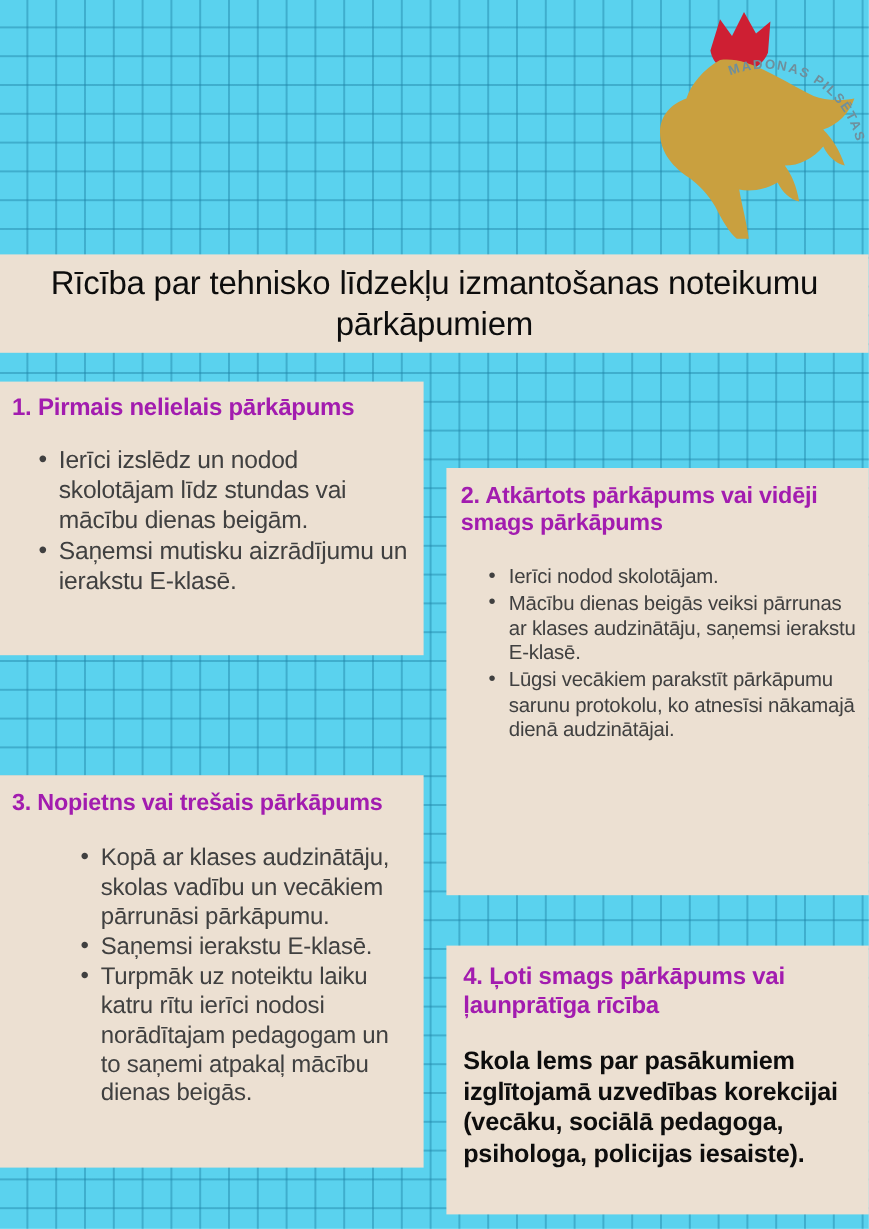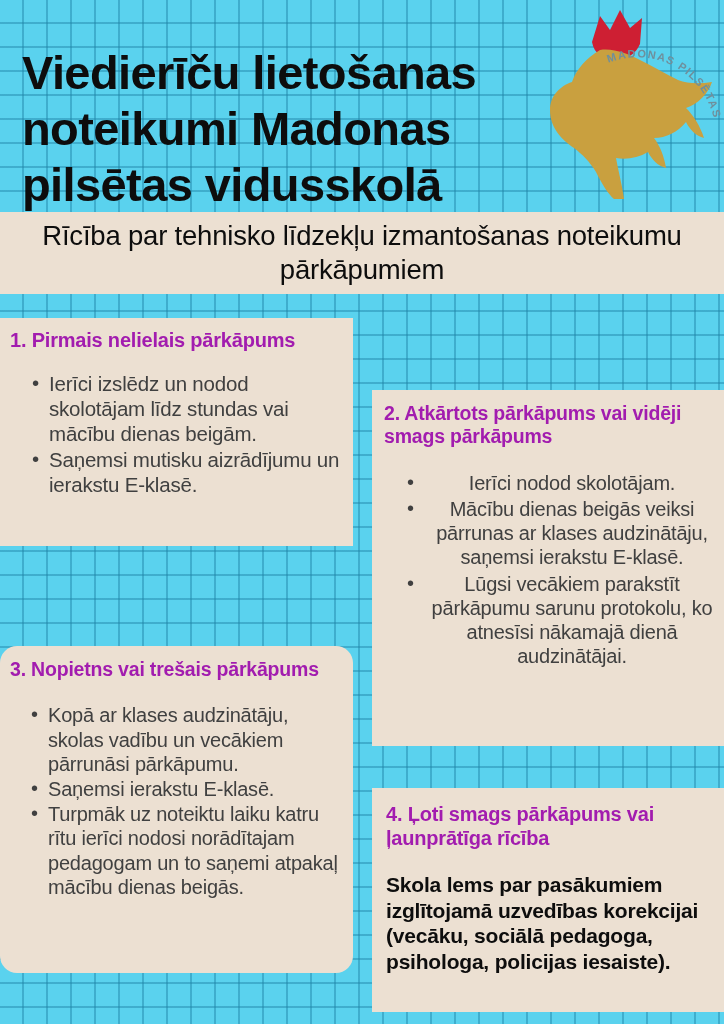--- a/index.html
+++ b/index.html
@@ -120,40 +120,39 @@
   
   #card1 { left: 0; top: 318px; width: 353px; height: 228px; padding: 10px 10px 0 10px; }
   #card1 .card-title { font-size: 20px; }
   #card1 ul { margin-top: 20px; margin-left: 39px; }
   #card1 li { font-size: 20.5px; margin-bottom: 2px; }
 
   
   #card2 { left: 372px; top: 390px; width: 360px; height: 356px; padding: 12px 12px 0 12px; }
   #card2 .card-title { font-size: 19.5px; }
   #card2 ul { margin-top: 22px; margin-left: 40px; }
-  #card2 li { font-size: 20px; margin-bottom: 2px; text-align: center; }
-
-  
-  #card3 { left: 0; top: 646px; width: 353px; height: 327px; padding: 12px 10px 0 10px; border-radius: 17px; }
+  #card2 li { font-size: 17px; margin-bottom: 2px; }
+
+  
+  #card3 { left: 0; top: 646px; width: 353px; height: 327px; padding: 12px 10px 0 10px; }
   #card3 .card-title { font-size: 19.5px; }
   #card3 ul { margin-top: 22px; margin-left: 38px; }
-  #card3 li { font-size: 20px; margin-bottom: 1px; }
+  #card3 li { font-size: 20px; margin-bottom: 1px; margin-left: 36px; }
 
   
   #card4 { left: 372px; top: 788px; width: 360px; height: 224px; padding: 14px 10px 0 14px; }
   #card4 .card-title { font-size: 20px; }
   #card4 p.para { margin-top: 22px; font-size: 21px; }
 </style>
 </head>
 <body>
 
 <div id="poster">
 
   <div id="header">
-    <h1 id="title">Viedierīču lietošanas noteikumi Madonas pilsētas vidusskolā</h1>
 
     <div id="logo">
       <svg width="176" height="192" viewBox="0 0 176 192" xmlns="http://www.w3.org/2000/svg">
         <defs>
           <path id="logoArc" d="M 58,56 A 78,78 0 0 1 166,112" fill="none"></path>
         </defs>
 
         <g>
           <path d="M44,34 L52,8 L62,22 L72,2 L82,20 L94,10 L92,36 C88,46 78,52 68,52 C56,52 46,46 44,34 Z" fill="#ce1f33"></path>
         </g>

